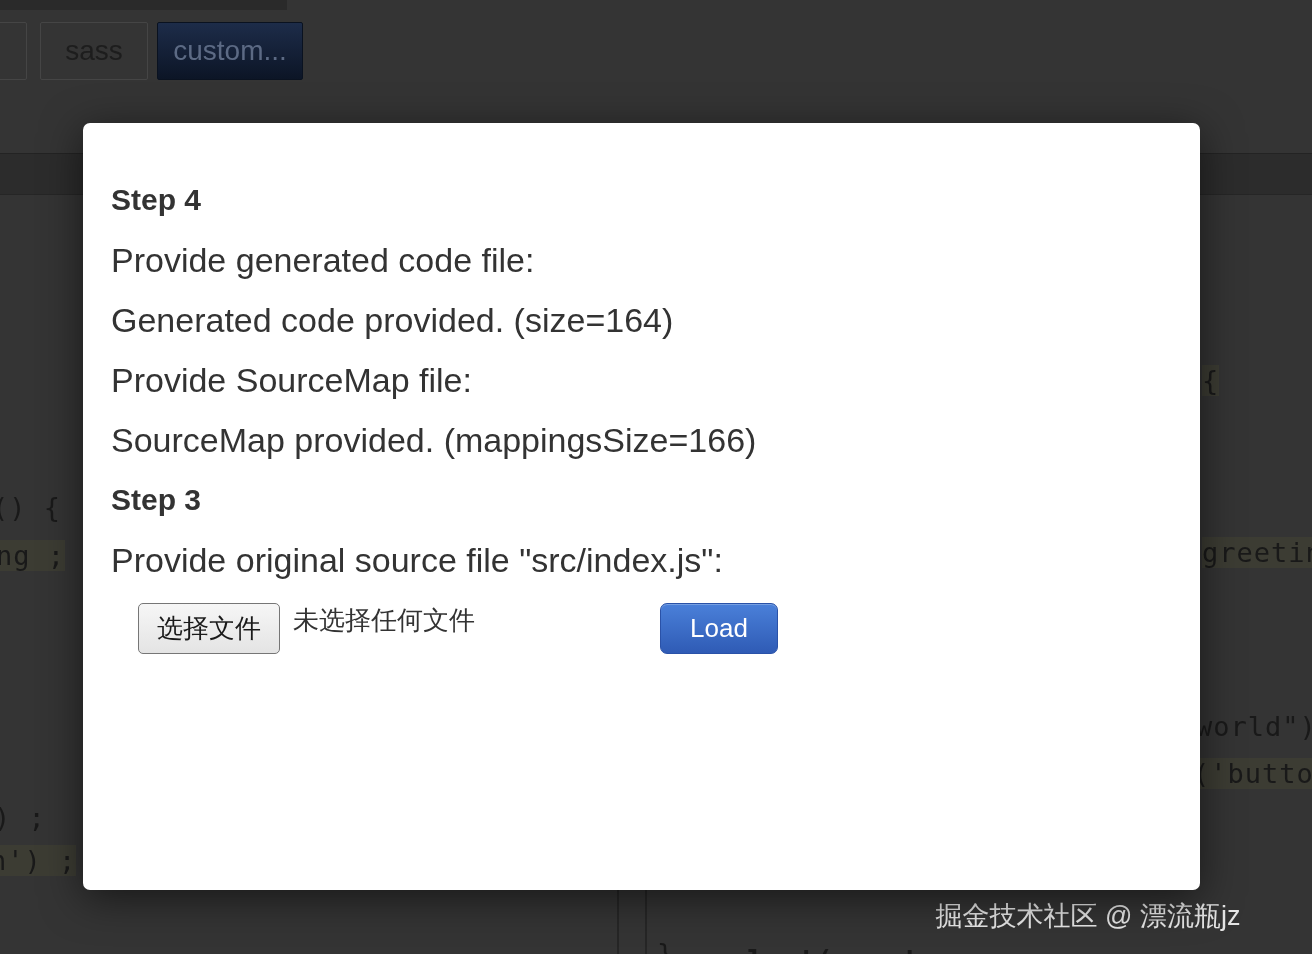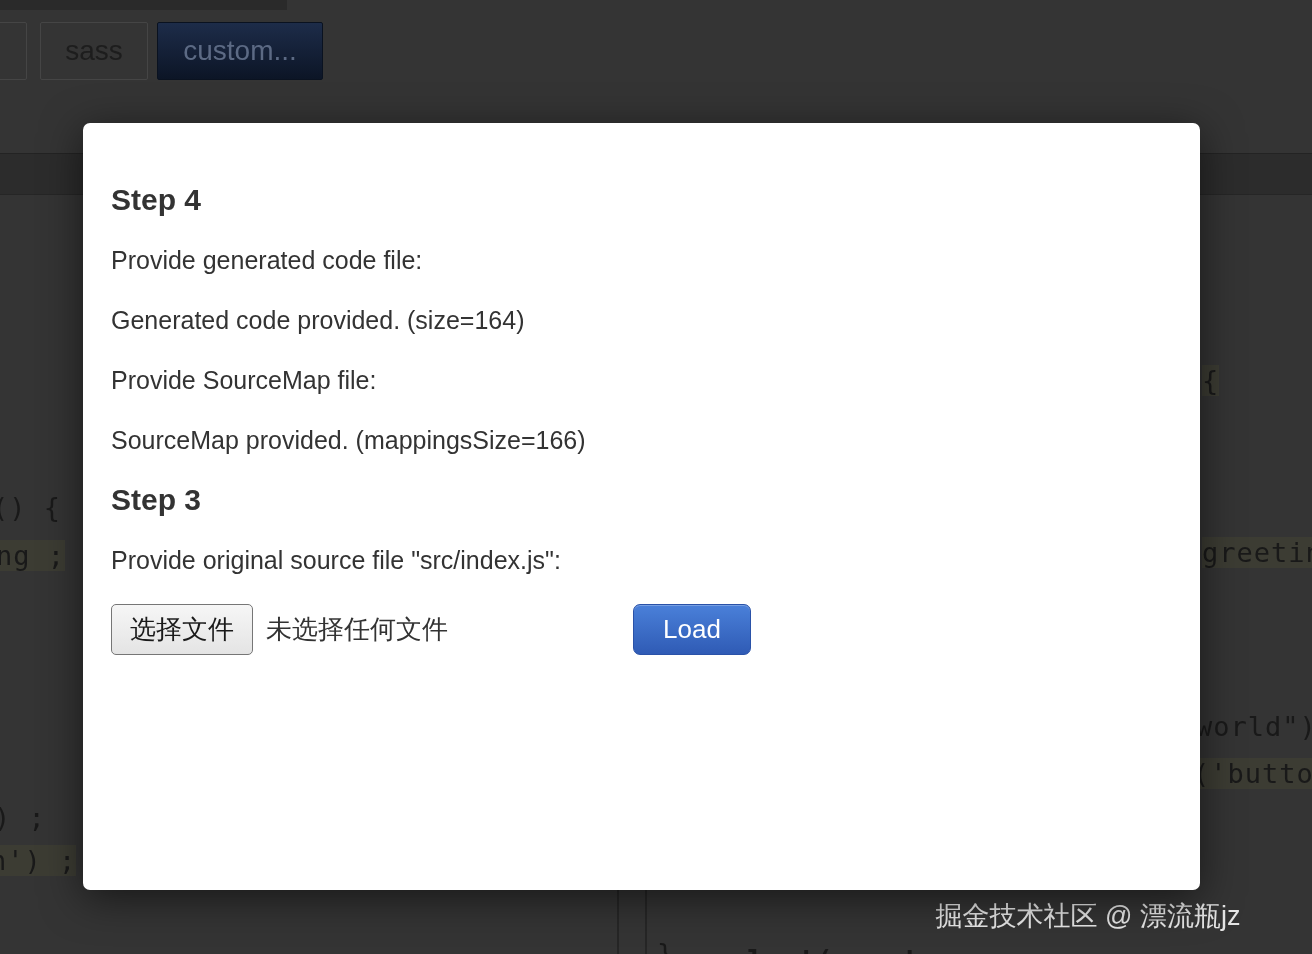--- a/index.html
+++ b/index.html
@@ -18,21 +18,21 @@
 
   .bg-toolbar { position:absolute; left:0; top:22px; height:58px; display:flex; align-items:stretch; }
   .tab-btn {
     border:1px solid #454545; border-radius:2px; background:transparent;
     color:#1d1d1d; font-size:28px; font-family:"Liberation Sans",sans-serif;
     display:flex; align-items:center; justify-content:center;
   }
   .tab-btn.partial { width:48px; margin-left:-21px; border-top-left-radius:0; border-bottom-left-radius:0; justify-content:flex-start; padding-left:4px; }
   .tab-btn.sass { width:108px; margin-left:13px; }
   .tab-btn.custom {
-    width:166px; margin-left:9px;
+    width:146px; margin-left:9px;
     background:linear-gradient(#1d2c49,#0c1526);
     border:1px solid #0a1220; color:#5c6a84;
   }
 
   .code-frag {
     position:absolute; font-family:"DejaVu Sans Mono","Liberation Mono",monospace;
     font-size:27px; color:#191919; white-space:pre; letter-spacing:1px;
   }
   .code-frag .hl, .code-frag.hl { background:#3c3c33; }
 
@@ -54,24 +54,24 @@
   }
   .modal-header { position:relative; height:93px; border-bottom:1px solid #e5e5e5; padding:0 28px; display:flex; align-items:center; }
   .modal-title { font-size:41px; font-weight:bold; color:#333; letter-spacing:0.5px; }
   .modal-close {
     position:absolute; right:38px; top:50%; transform:translateY(-50%);
     font-size:36px; font-weight:bold; color:#b5b5b5; background:none; border:none;
     cursor:pointer; line-height:1; font-family:"Liberation Sans",sans-serif;
   }
   .modal-body { padding:60px 28px 0 28px; }
   .modal-body h3 { font-size:30px; font-weight:bold; color:#333; line-height:34px; margin:0 0 26px 0; }
-  .modal-body p  { font-size:25px; color:#333; line-height:34px; margin:0 0 26px 0; }
+  .modal-body p  { font-size:34px; color:#333; line-height:34px; margin:0 0 26px 0; }
   .modal-body p b { font-weight:normal; }
 
-  .file-row { display:flex; align-items:center; margin-top:0; height:52px; }
+  .file-row { display:flex; align-items:flex-start; margin-top:0; height:52px;margin-left:27px; }
   .file-btn {
     font-size:26px; color:#1a1a1a; background:linear-gradient(#f6f6f6,#e4e4e4);
     border:1px solid #767676; border-radius:5px; padding:7px 18px;
     font-family:"Liberation Sans",sans-serif; cursor:pointer;
   }
   .file-status { font-size:26px; color:#333; margin-left:13px; }
   .load-btn {
     margin-left:185px; font-size:26px; color:#ffffff;
     background:linear-gradient(#4a80d9,#2f5bb5);
     border:1px solid #2a52a8; border-radius:7px; padding:9px 29px;

